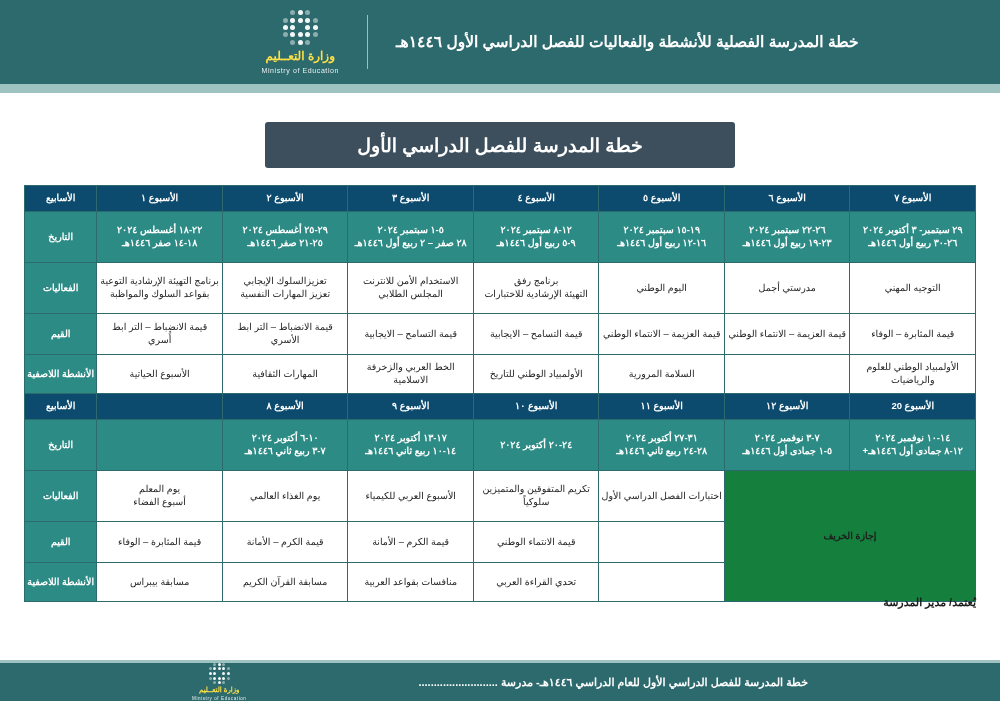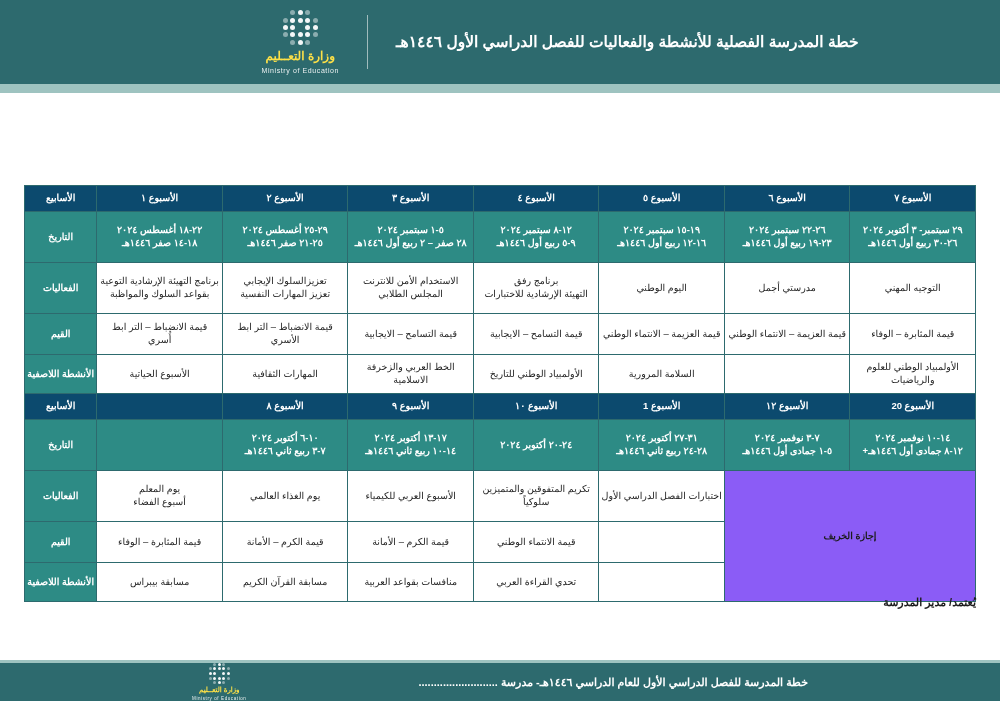--- a/index.html
+++ b/index.html
@@ -152,21 +152,21 @@
   .rowlabel {
     background: #2d8b85;
     color: #ffffff !important;
     font-weight: bold;
     font-size: 10px;
   }
   .cell-events { height: 44px; }
   .cell-values { height: 34px; }
   .cell-extra  { height: 32px; }
   .holiday {
-    background: #8b5cf6;
+    background: #15803d;
     font-size: 17px;
     font-weight: bold;
     color: #1c1c1c;
   }
   .blank { background: #ffffff; }
   col.c-label { width: 72px; }
   col.c-week  { width: 125px; }
 
   
   .signature {
@@ -257,20 +257,23 @@
             <i class="dim"></i>
             <i class="off"></i>
         </div>
         <div class="logo-ar">وزارة التعــليم</div>
         <div class="logo-en">Ministry of Education</div>
       </div>
     </div>
   </div>
   <div class="header-rule"></div>
 
+  <div class="title-banner">
+    <span>خطة المدرسة للفصل الدراسي الأول</span>
+  </div>
 
   <div class="table-wrap">
     <table class="plan">
       <colgroup>
         <col class="c-week">
           <col class="c-week">
           <col class="c-week">
           <col class="c-week">
         <col class="c-week">
           <col class="c-week">
@@ -340,21 +343,21 @@
           <td class="cell-extra">الأولمبياد الوطني للتاريخ</td>
           <td class="cell-extra">الخط العربي والزخرفة الاسلامية</td>
           <td class="cell-extra">المهارات الثقافية</td>
           <td class="cell-extra">الأسبوع الحياتية</td>
           <td class="rowlabel">الأنشطة اللاصفية</td>
         </tr>
 
         <tr>
           <td class="hdr">الأسبوع 20</td>
           <td class="hdr">الأسبوع ١٢</td>
-          <td class="hdr">الأسبوع 1</td>
+          <td class="hdr">الأسبوع ١١</td>
           <td class="hdr">الأسبوع ١٠</td>
           <td class="hdr">الأسبوع ٩</td>
           <td class="hdr">الأسبوع ٨</td>
           <td class="hdr"></td>
           <td class="hdr">الأسابيع</td>
         </tr>
 
         <tr class="date-row">
           <td style="white-space:pre-line">١٤-١٠ نوفمبر ٢٠٢٤
 ١٢-٨ جمادى أول ١٤٤٦هـ+</td>

